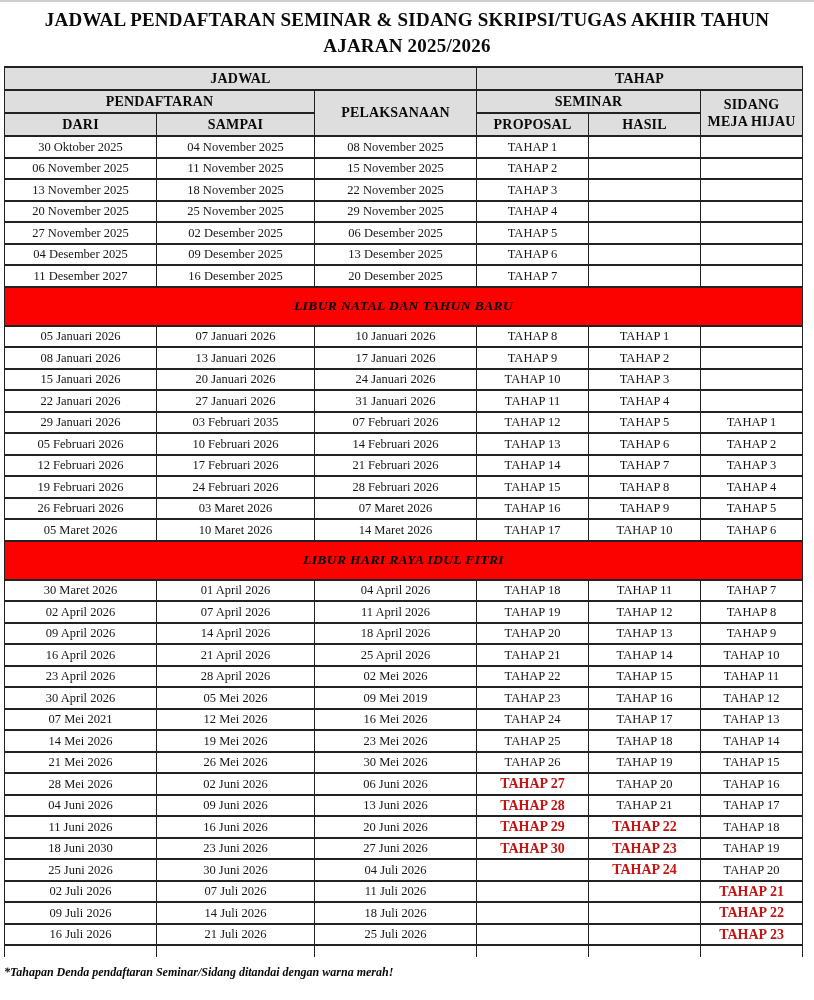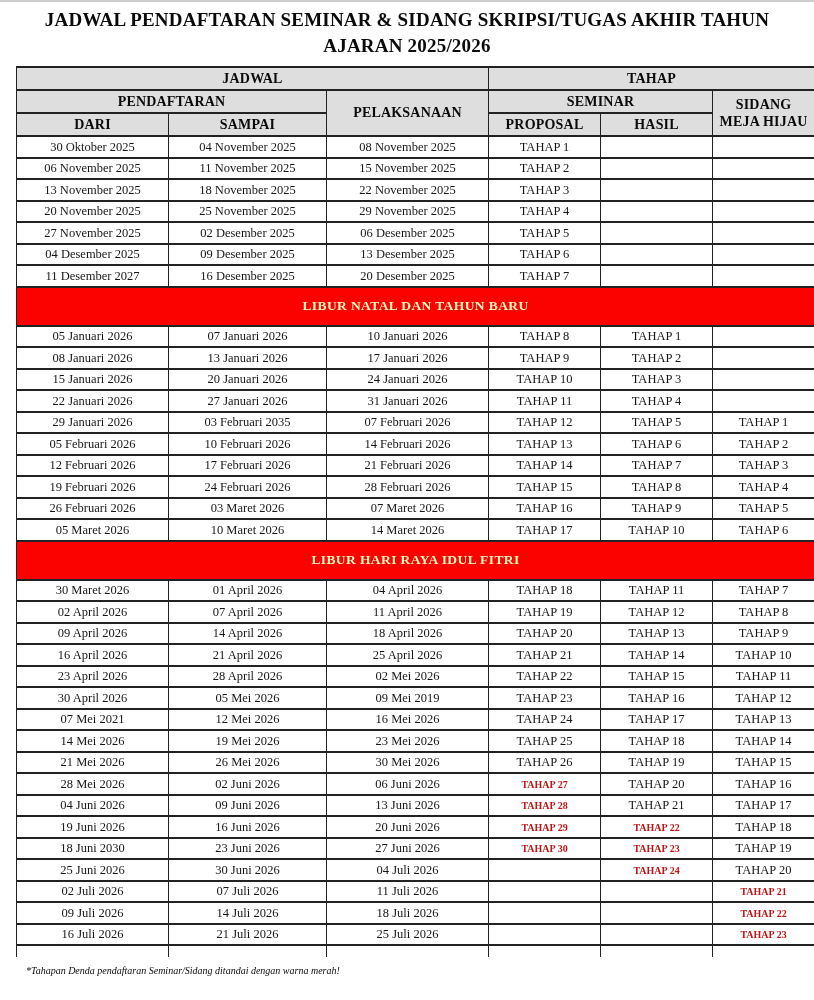--- a/index.html
+++ b/index.html
@@ -10,21 +10,21 @@
   body {
     width: 814px;
     height: 1000px;
     overflow: hidden;
     font-family: "Liberation Serif", serif;
     color: #111;
     box-sizing: border-box;
     border-top: 2px solid #cfcfcf;
   }
   .page {
-    padding: 0 16px;
+    padding: 0 4px;
   }
   .title {
     margin: 5px 18px 7px 18px;
     text-align: center;
     font-weight: bold;
     font-size: 19px;
     line-height: 1.38;
     letter-spacing: 0.2px;
     color: #0a0a0a;
   }
@@ -57,40 +57,41 @@
     line-height: 1.25;
   }
   .schedule td {
     height: 19.5px;
     font-size: 12.5px;
     color: #161616;
     background: #ffffff;
   }
   .schedule tr.banner-row td {
     background: var(--banner-red);
-    color: #fef9c3;
+    color: #000000;
     font-weight: bold;
     font-size: 13.5px;
     height: 37px;
     letter-spacing: 0.4px;
+    font-style: italic;
   }
   .schedule td.red-cell {
     color: var(--denda-red);
     font-weight: bold;
-    font-size: 10px;
+    font-size: 14px;
   }
   .schedule tr.empty-row td {
     height: 11px;
     border-bottom: none;
   }
   .footnote {
-    margin: 8px 0 0 10px;
-    font-weight: normal;
+    margin: 8px 0 0 0;
+    font-weight: bold;
     font-style: italic;
-    font-size: 10px;
+    font-size: 12px;
     color: #0a0a0a;
   }
 </style>
 </head>
 <body style="--banner-red: #FB0100; --denda-red: #C21414; --header-bg: #DEDEDE; --border-col: #222222;">
 
 <div class="page">
 
   <div class="title">JADWAL PENDAFTARAN SEMINAR &amp; SIDANG SKRIPSI/TUGAS AKHIR TAHUN AJARAN 2025/2026</div>
 
@@ -346,21 +347,21 @@
         </tr>
         <tr>
           <td>04 Juni 2026</td>
           <td>09 Juni 2026</td>
           <td>13 Juni 2026</td>
           <td class="red-cell">TAHAP 28</td>
           <td>TAHAP 21</td>
           <td>TAHAP 17</td>
         </tr>
         <tr>
-          <td>19 Juni 2026</td>
+          <td>11 Juni 2026</td>
           <td>16 Juni 2026</td>
           <td>20 Juni 2026</td>
           <td class="red-cell">TAHAP 29</td>
           <td class="red-cell">TAHAP 22</td>
           <td>TAHAP 18</td>
         </tr>
         <tr>
           <td>18 Juni 2030</td>
           <td>23 Juni 2026</td>
           <td>27 Juni 2026</td>

